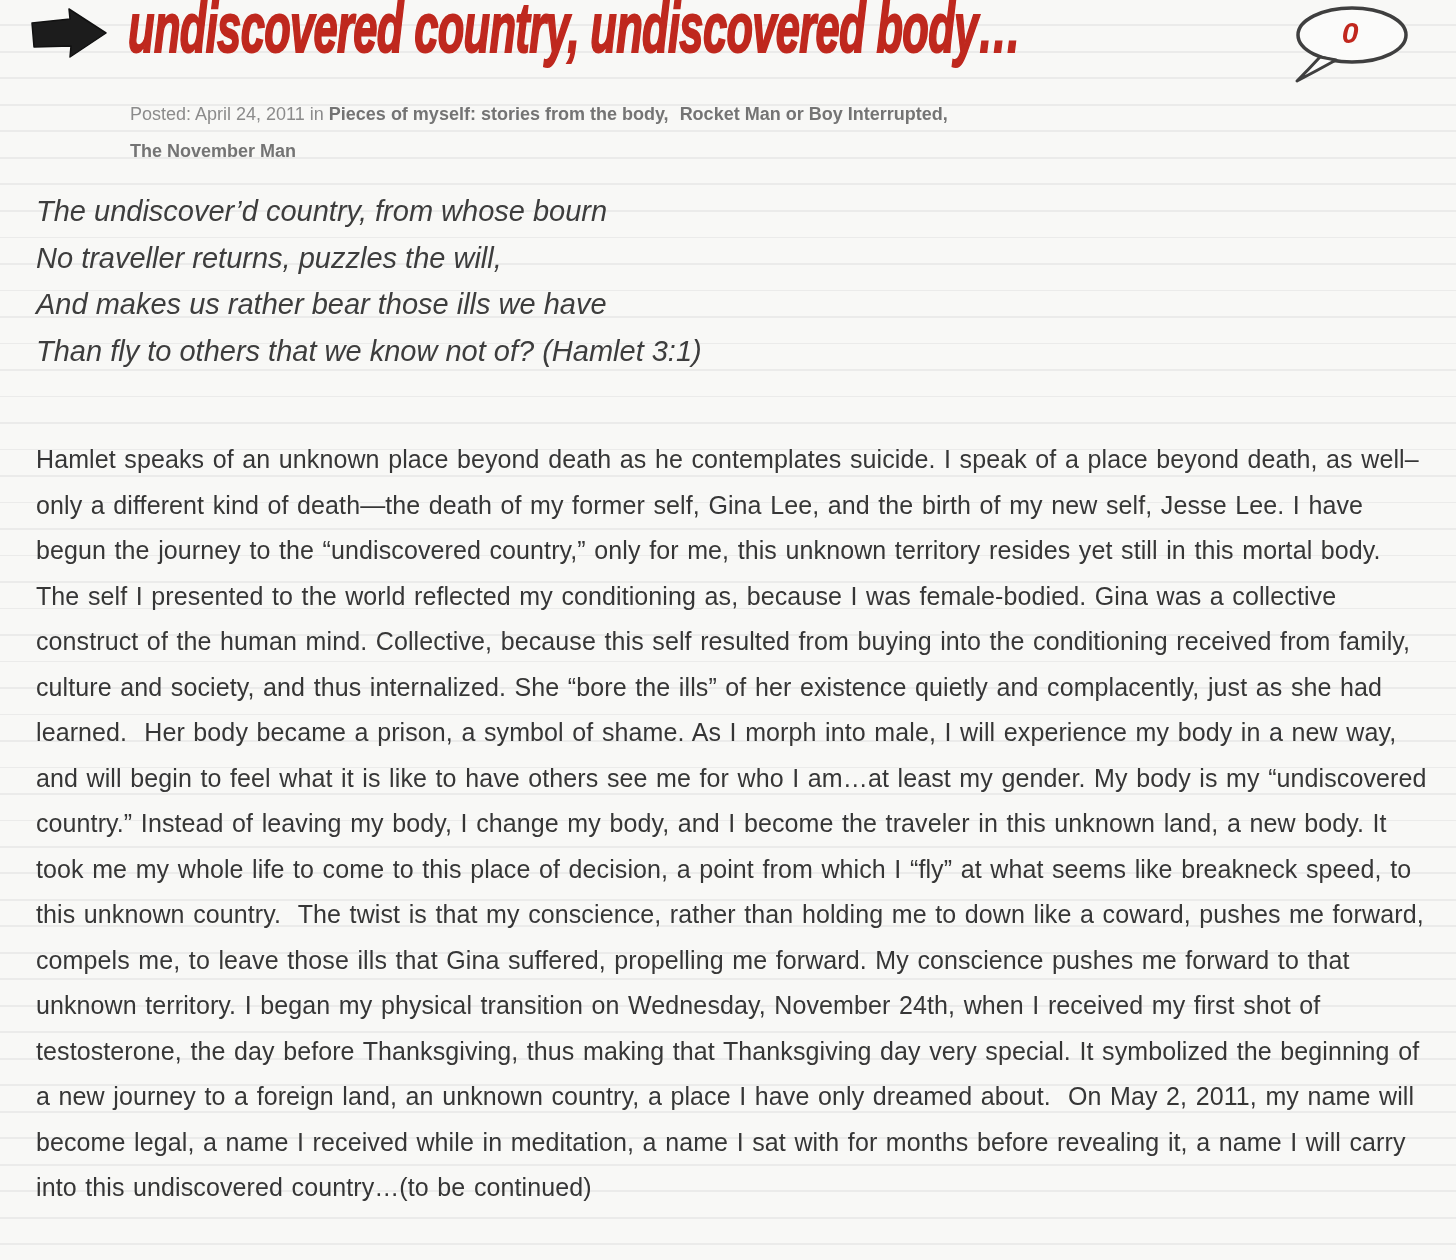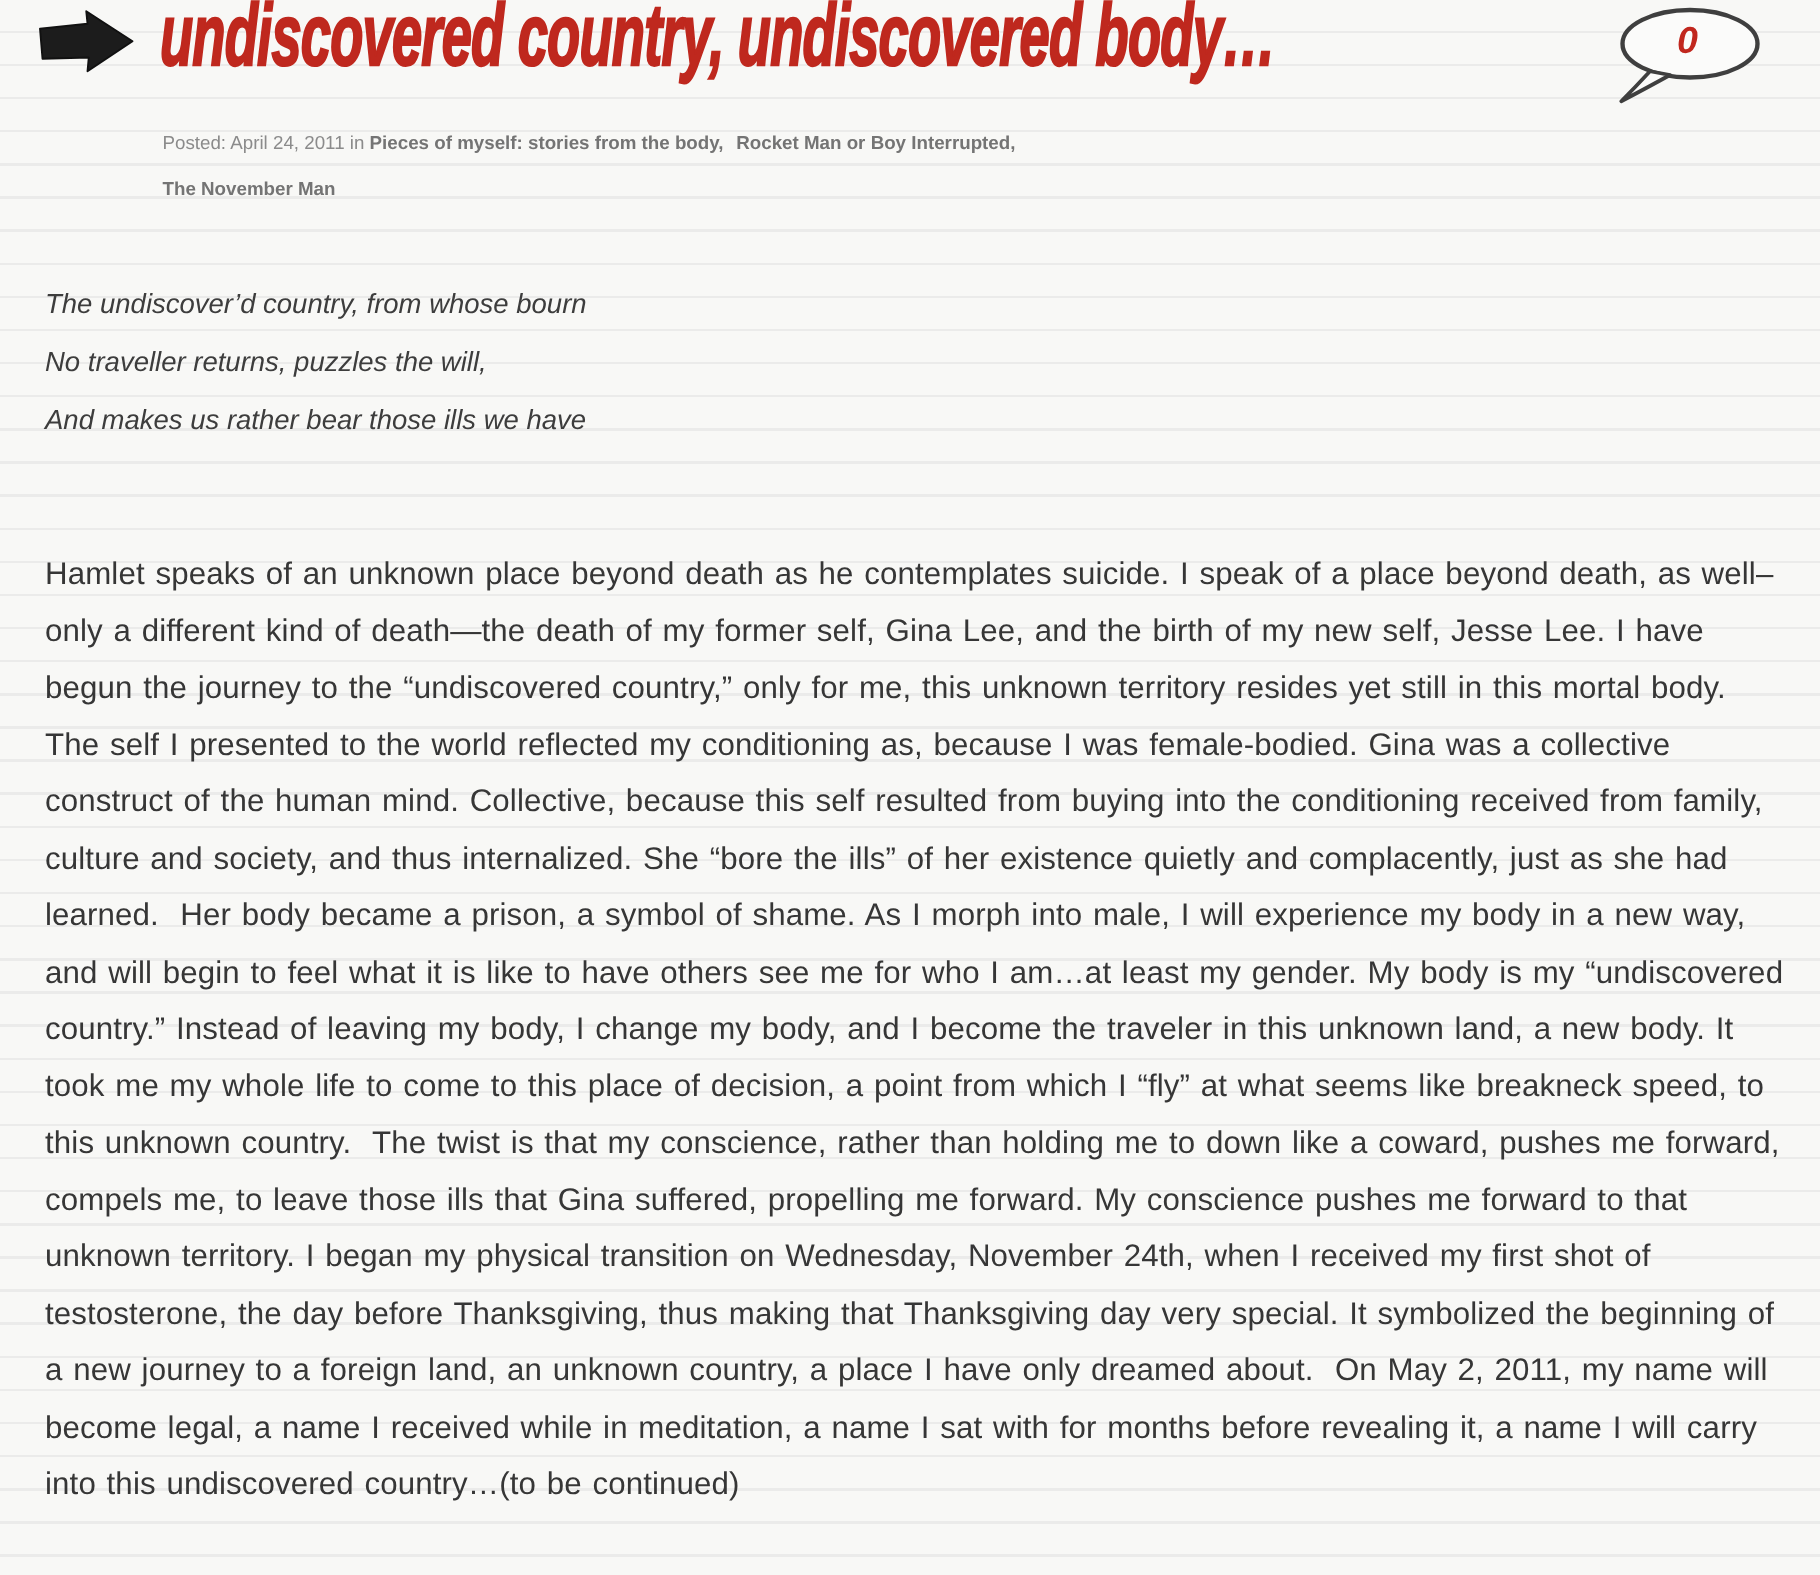--- a/index.html
+++ b/index.html
@@ -48,35 +48,35 @@
   .comment-count {
     position: absolute; left: 0; top: 12px;
     width: 124px; text-align: center;
     font-size: 30px; font-weight: bold; color: #c1271e;
   }
 
   
   .post-meta {
     position: absolute; left: 130px; top: 96px;
     max-width: 1180px;
-    font-size: 15px; line-height: 37px;
+    font-size: 18px; line-height: 37px;
     color: #8b8b8b;
   }
   .post-meta .cat {
     font-weight: bold; color: #747474;
     text-decoration: none; cursor: pointer;
   }
   .post-meta .sep { color: #747474; font-weight: bold; margin-right: 6px; }
 
   
   .quote {
-    position: absolute; left: 36px; top: 220px;
+    position: absolute; left: 36px; top: 188px;
     margin: 0;
     font-style: italic;
-    font-size: 22px; line-height: 46.5px;
+    font-size: 29px; line-height: 46.5px;
     color: #3d3d3d;
   }
 
   
   .post-body {
     position: absolute; left: 36px; top: 437px;
     width: 1396px;
     font-size: 25px; line-height: 45.5px;
     letter-spacing: 0.1px; word-spacing: 1.5px;
     color: #363636;
@@ -113,17 +113,18 @@
     <a class="cat">Pieces of myself: stories from the body</a><span class="sep">,</span>
     <a class="cat">Rocket Man or Boy Interrupted</a><span class="sep">,</span>
     <br>
     <a class="cat">The November Man</a>
   </div>
 
   <blockquote class="quote">
     <div>The undiscover’d country, from whose bourn</div>
     <div>No traveller returns, puzzles the will,</div>
     <div>And makes us rather bear those ills we have</div>
+    <div>Than fly to others that we know not of? (Hamlet 3:1)</div>
   </blockquote>
 
   <div class="post-body">Hamlet speaks of an unknown place beyond death as he contemplates suicide. I speak of a place beyond death, as well–only a different kind of death—the death of my former self, Gina Lee, and the birth of my new self, Jesse Lee. I have begun the journey to the “undiscovered country,” only for me, this unknown territory resides yet still in this mortal body. The self I presented to the world reflected my conditioning as, because I was female-bodied. Gina was a collective construct of the human mind. Collective, because this self resulted from buying into the conditioning received from family, culture and society, and thus internalized. She “bore the ills” of her existence quietly and complacently, just as she had learned.  Her body became a prison, a symbol of shame. As I morph into male, I will experience my body in a new way, and will begin to feel what it is like to have others see me for who I am…at least my gender. My body is my “undiscovered country.” Instead of leaving my body, I change my body, and I become the traveler in this unknown land, a new body. It took me my whole life to come to this place of decision, a point from which I “fly” at what seems like breakneck speed, to this unknown country.  The twist is that my conscience, rather than holding me to down like a coward, pushes me forward, compels me, to leave those ills that Gina suffered, propelling me forward. My conscience pushes me forward to that unknown territory. I began my physical transition on Wednesday, November 24th, when I received my first shot of testosterone, the day before Thanksgiving, thus making that Thanksgiving day very special. It symbolized the beginning of a new journey to a foreign land, an unknown country, a place I have only dreamed about.  On May 2, 2011, my name will become legal, a name I received while in meditation, a name I sat with for months before revealing it, a name I will carry into this undiscovered country…(to be continued)</div>
 
 </div>
 
 </body></html>

